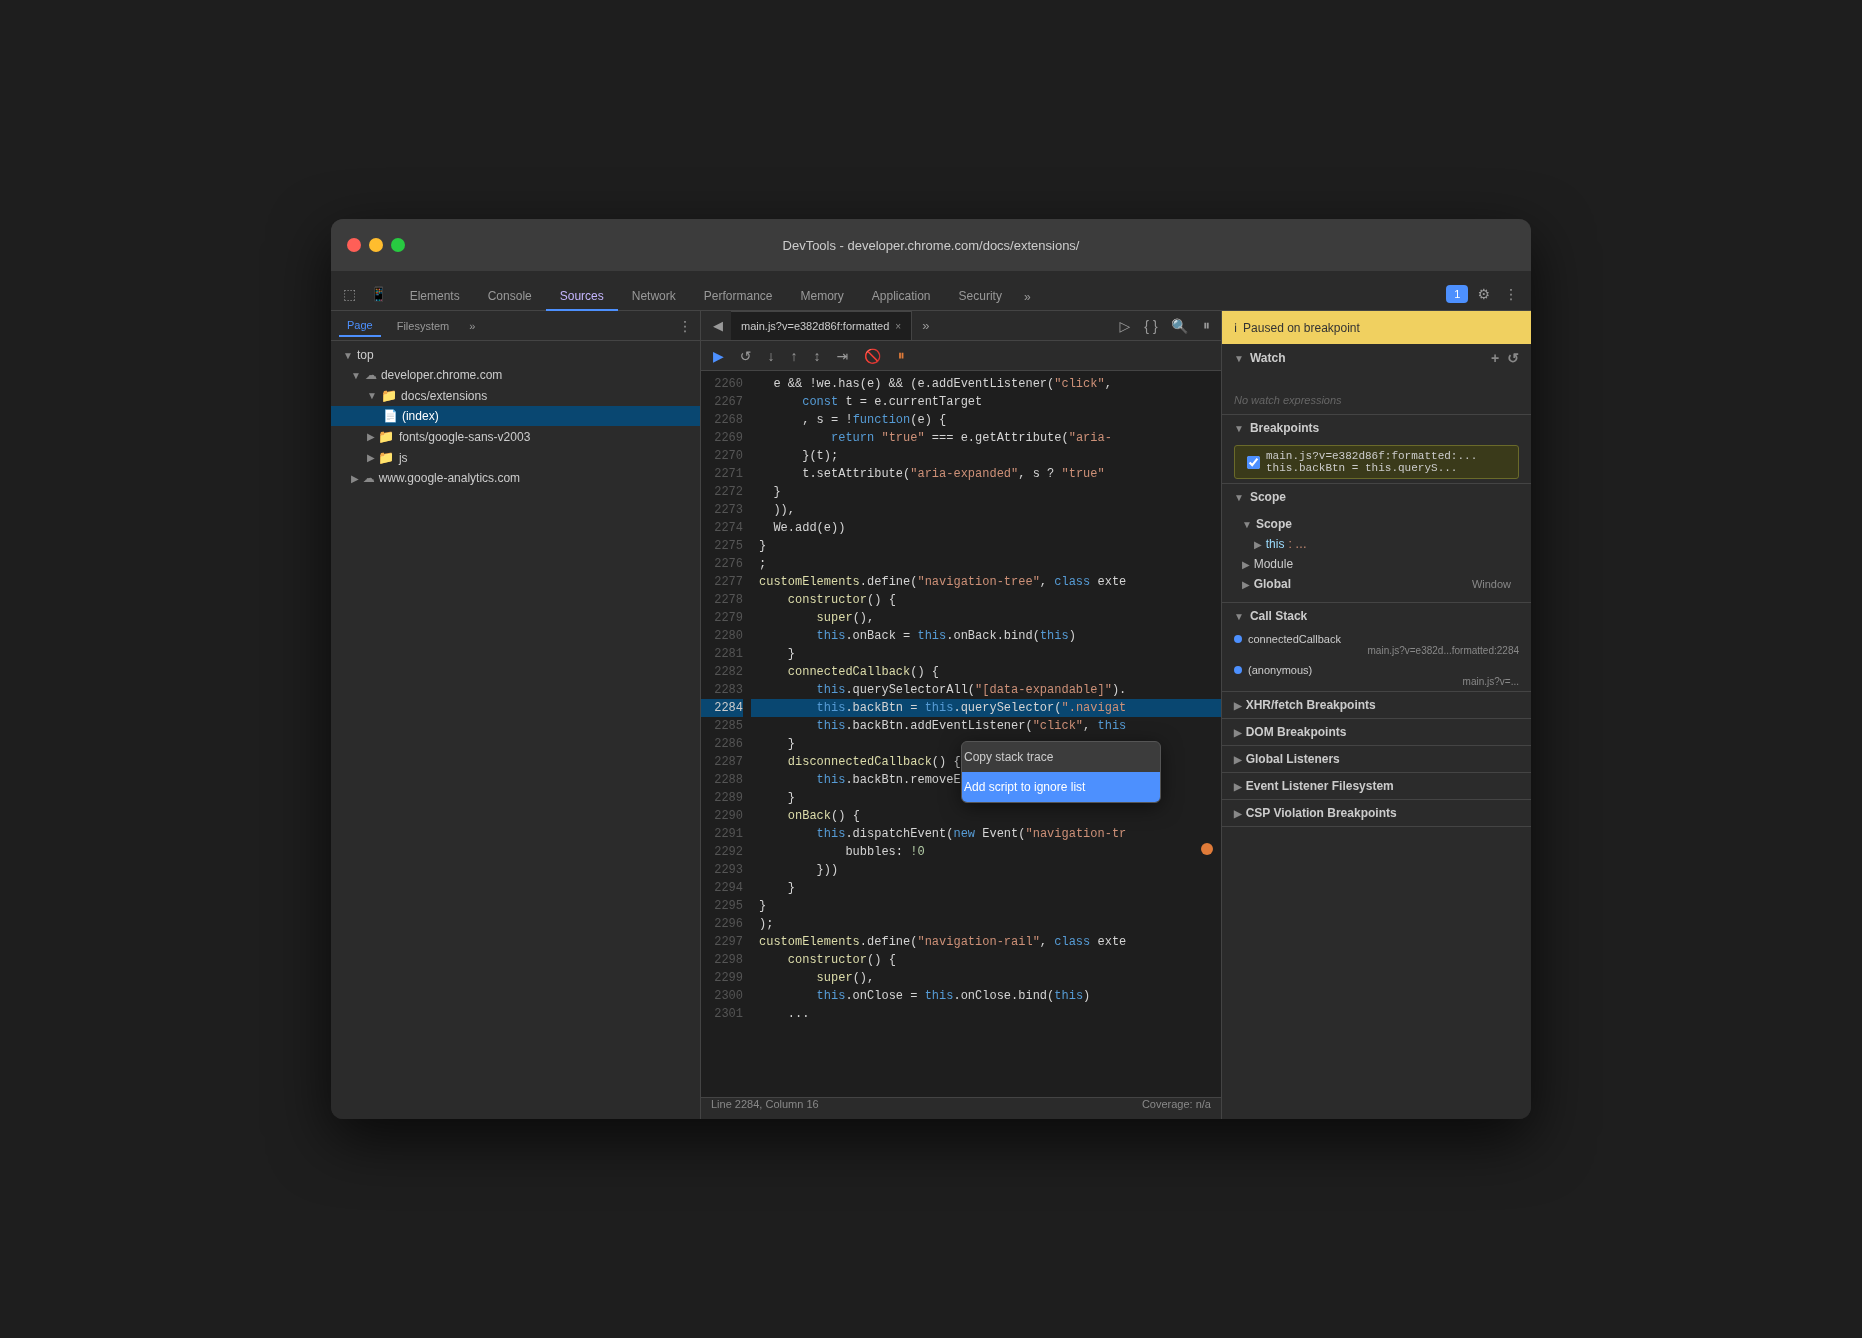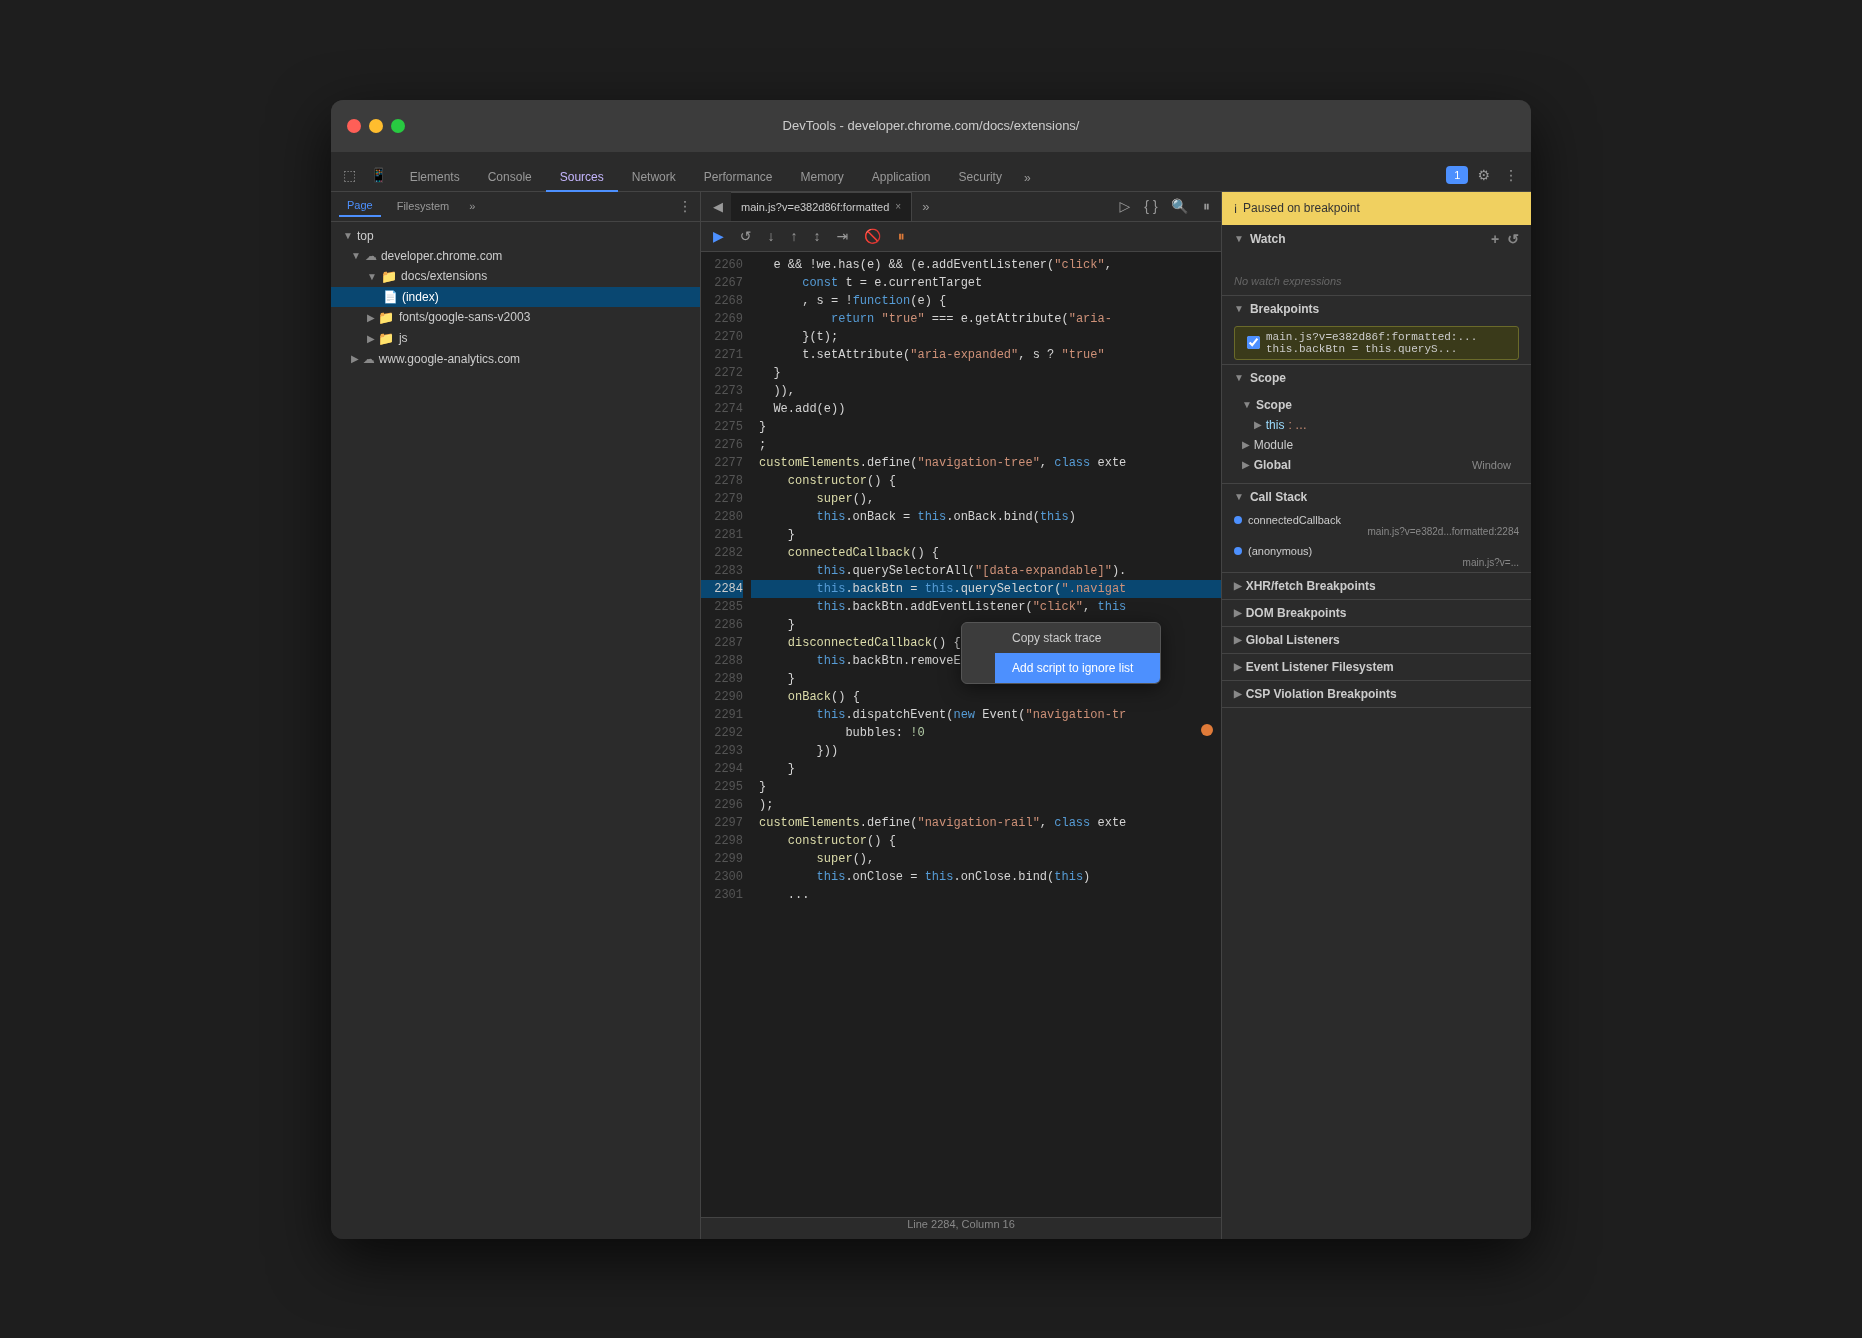--- a/index.html
+++ b/index.html
@@ -6,21 +6,21 @@
     body {
       background: #1e1e1e;
       display: flex;
       justify-content: center;
       align-items: center;
       min-height: 100vh;
       font-family: -apple-system, BlinkMacSystemFont, 'Segoe UI', sans-serif;
     }
     .window {
       width: 1200px;
-      height: 1139px;
+      height: 900px;
       background: #2b2b2b;
       border-radius: 12px;
       box-shadow: 0 20px 60px rgba(0,0,0,0.7);
       overflow: hidden;
       display: flex;
       flex-direction: column;
     }
     .title-bar {
       background: #3c3c3c;
       height: 52px;
@@ -300,26 +300,24 @@
     .kw { color: #569cd6; }
     .fn { color: #dcdcaa; }
     .str { color: #ce9178; }
     .num { color: #b5cea8; }
     .op { color: #d4d4d4; }
     .status-bar {
       height: 22px;
       background: #2b2b2b;
       border-top: 1px solid #444;
       display: flex;
-      align-items: center;
       padding: 0 10px;
       gap: 10px;
       font-size: 11px;
       color: #888;
-      flex-direction: column;
     }
     .status-right {
       margin-left: auto;
     }
     
     .right-panel {
       width: 310px;
       background: #2b2b2b;
       border-left: 1px solid #444;
       display: flex;
@@ -429,25 +427,24 @@
       top: 370px;
       background: #3c3c3c;
       border: 1px solid #555;
       border-radius: 6px;
       box-shadow: 0 4px 20px rgba(0,0,0,0.5);
       z-index: 100;
       overflow: hidden;
       min-width: 200px;
     }
     .context-menu-item {
-      padding: 8px 17px;
+      padding: 8px 2px;
       font-size: 12px;
       color: #ccc;
       cursor: pointer;
-      margin-left: 33px;
     }
     .context-menu-item.highlighted {
       background: #4d90fe;
       color: white;
     }
     .window-label {
       color: #888;
       font-size: 11px;
     }
   </style>

